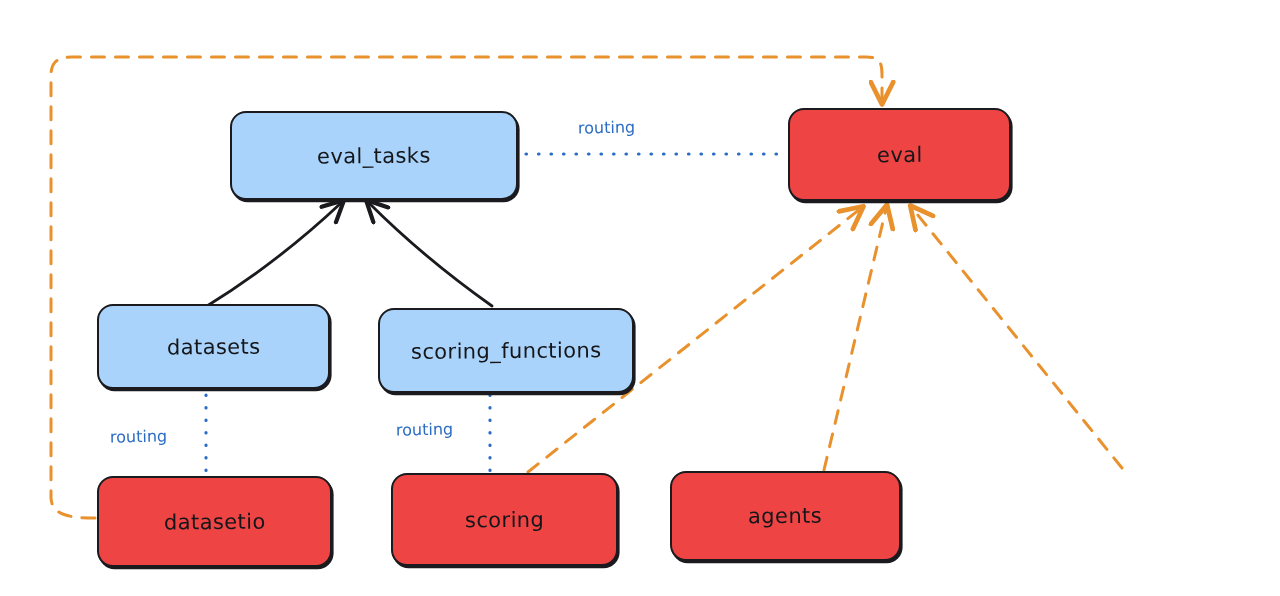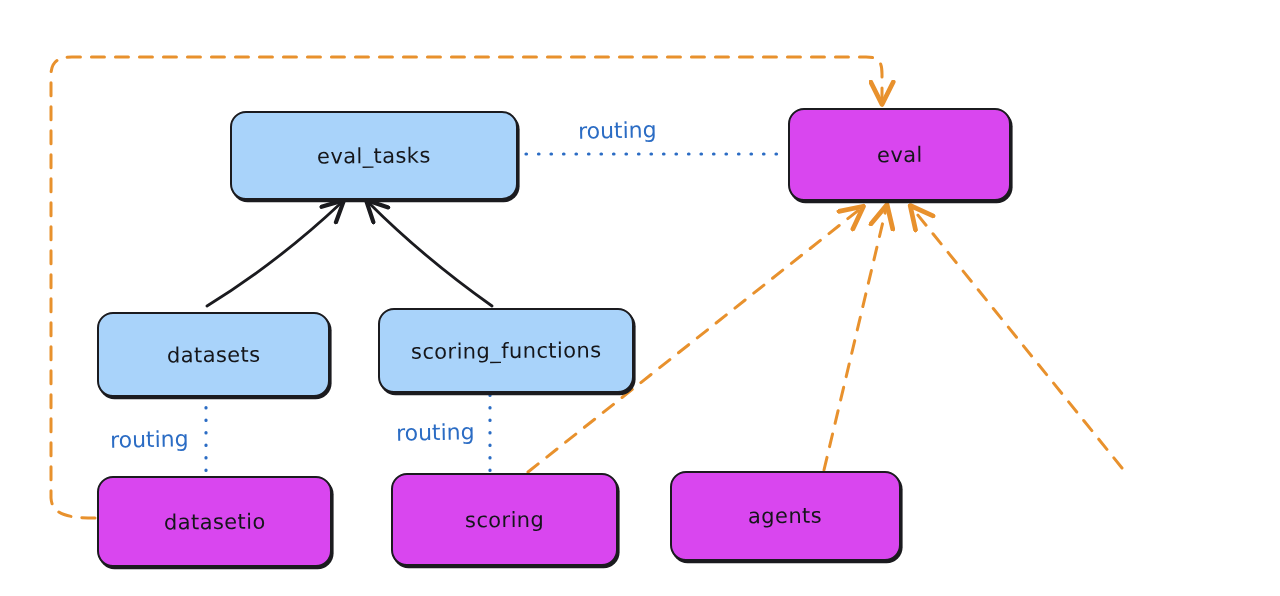--- a/index.html
+++ b/index.html
@@ -40,26 +40,26 @@
   }
   .node-label {
     font-family: "DejaVu Sans", sans-serif;
     font-size: 21px;
     letter-spacing: 0.4px;
     color: #15161a;
     white-space: nowrap;
     transform: rotate(-0.5deg);
   }
   .node.blue  { background: #a9d3fa; }
-  .node.green { background: #d946ef; }
+  .node.green { background: #ef4444; }
 
   .edge-label {
     position: absolute;
     font-family: "DejaVu Sans", sans-serif;
-    font-size: 22px;
+    font-size: 16px;
     color: #2b6cc4;
     white-space: nowrap;
     z-index: 5;
     transform: rotate(-1deg);
   }
 </style>
 </head>
 <body>
 
 <div id="canvas">
@@ -89,21 +89,21 @@
   </svg>
 
   <div class="node blue" style="left:230px; top:111px; width:288px; height:89px;">
     <span class="node-label">eval_tasks</span>
   </div>
 
   <div class="node green" style="left:788px; top:108px; width:223px; height:93px;">
     <span class="node-label">eval</span>
   </div>
 
-  <div class="node blue" style="left:97px; top:312px; width:233px; height:85px;">
+  <div class="node blue" style="left:97px; top:304px; width:233px; height:85px;">
     <span class="node-label">datasets</span>
   </div>
 
   <div class="node blue" style="left:378px; top:308px; width:256px; height:85px;">
     <span class="node-label">scoring_functions</span>
   </div>
 
   <div class="node green" style="left:97px; top:476px; width:235px; height:91px;">
     <span class="node-label">datasetio</span>
   </div>

